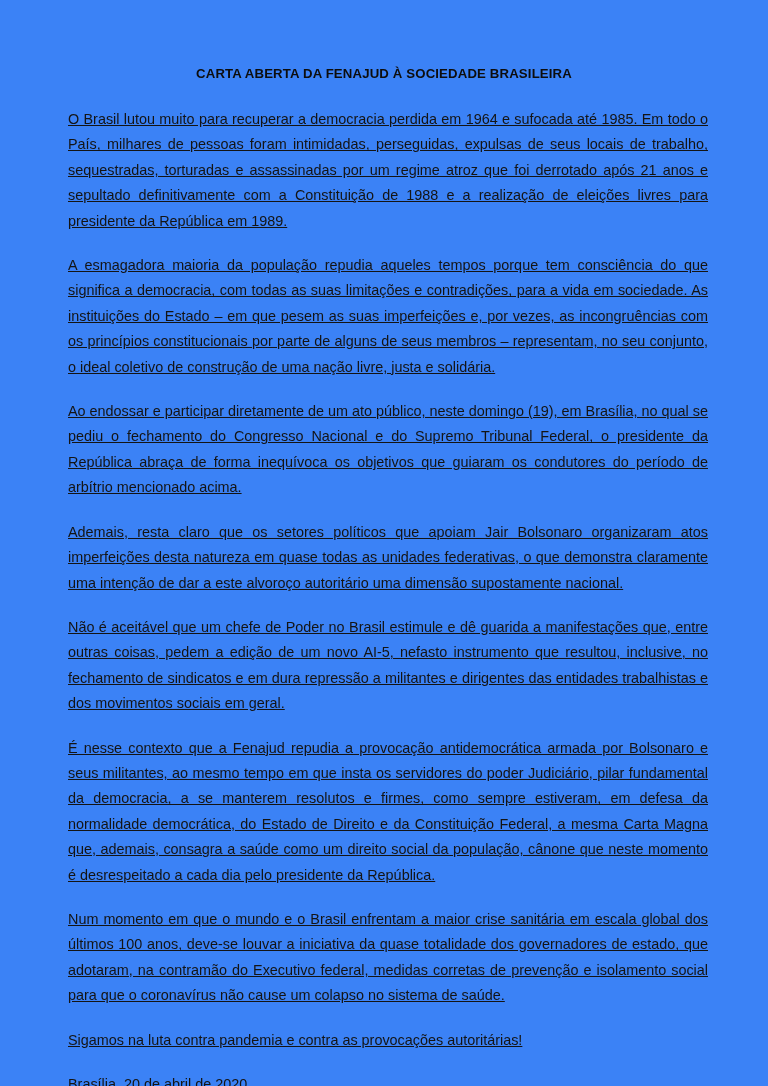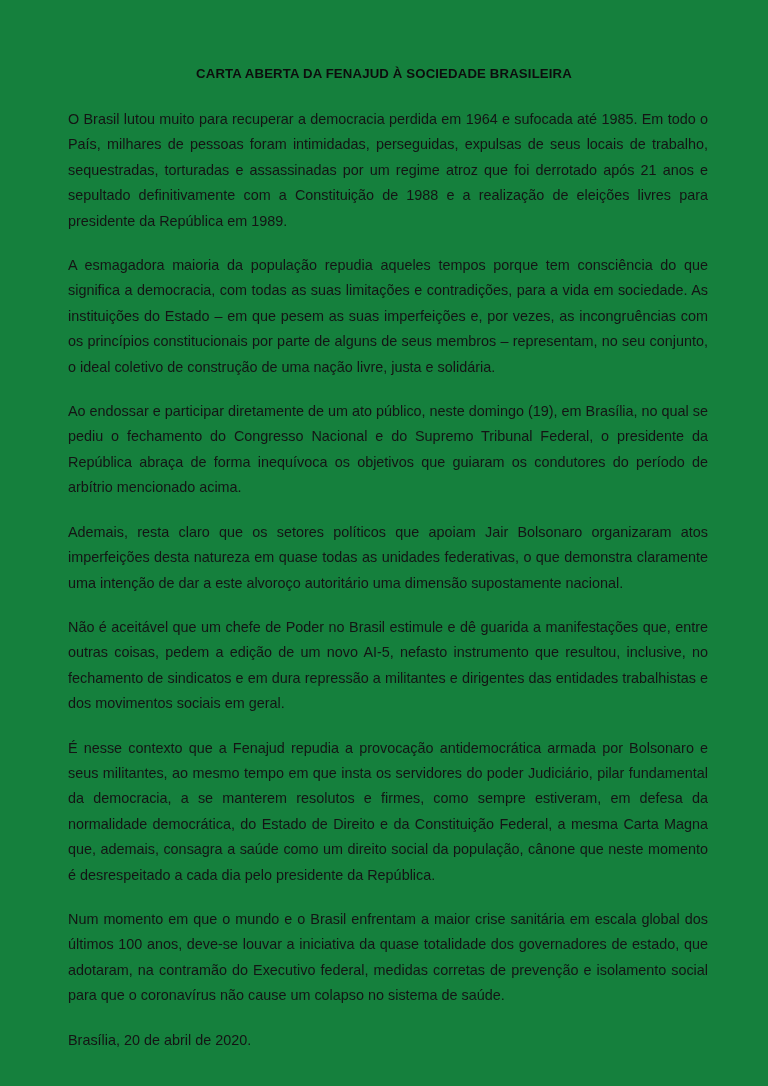--- a/index.html
+++ b/index.html
@@ -13,21 +13,21 @@
     font-family: "Liberation Sans", sans-serif;
     color: #1a1a1a;
     overflow: hidden;
   }
   .page {
     width: 768px;
     height: 1086px;
     box-sizing: border-box;
     padding: 0;
     position: relative;
-    background: #15803d;
+    background: #3b82f6;
   }
   .doc-title {
     text-align: center;
     font-weight: bold;
     font-size: 13.2px;
     letter-spacing: 0.15px;
     margin: 0;
     padding-top: 66px;
     color: #0d0d0d;
   }
@@ -36,35 +36,37 @@
     margin-top: 26px;
   }
   p.para {
     text-align: justify;
     font-size: 14.4px;
     line-height: 25.4px;
     margin: 0 0 19px 0;
     color: #141414;
     -webkit-hyphens: none;
     hyphens: none;
+    text-decoration: underline;
   }
   p.para:last-child { margin-bottom: 0; }
   p.short { text-align: left; }
 </style>
 </head>
 <body>
 
 <div class="page">
 
   <h1 class="doc-title">CARTA ABERTA DA FENAJUD À SOCIEDADE BRASILEIRA</h1>
 
   <div class="body-block">
     <p class="para">O Brasil lutou muito para recuperar a democracia perdida em 1964 e sufocada até 1985. Em todo o País, milhares de pessoas foram intimidadas, perseguidas, expulsas de seus locais de trabalho, sequestradas, torturadas e assassinadas por um regime atroz que foi derrotado após 21 anos e sepultado definitivamente com a Constituição de 1988 e a realização de eleições livres para presidente da República em 1989.</p>
     <p class="para">A esmagadora maioria da população repudia aqueles tempos porque tem consciência do que significa a democracia, com todas as suas limitações e contradições, para a vida em sociedade. As instituições do Estado – em que pesem as suas imperfeições e, por vezes, as incongruências com os princípios constitucionais por parte de alguns de seus membros – representam, no seu conjunto, o ideal coletivo de construção de uma nação livre, justa e solidária.</p>
     <p class="para">Ao endossar e participar diretamente de um ato público, neste domingo (19), em Brasília, no qual se pediu o fechamento do Congresso Nacional e do Supremo Tribunal Federal, o presidente da República abraça de forma inequívoca os objetivos que guiaram os condutores do período de arbítrio mencionado acima.</p>
     <p class="para">Ademais, resta claro que os setores políticos que apoiam Jair Bolsonaro organizaram atos imperfeições desta natureza em quase todas as unidades federativas, o que demonstra claramente uma intenção de dar a este alvoroço autoritário uma dimensão supostamente nacional.</p>
     <p class="para">Não é aceitável que um chefe de Poder no Brasil estimule e dê guarida a manifestações que, entre outras coisas, pedem a edição de um novo AI-5, nefasto instrumento que resultou, inclusive, no fechamento de sindicatos e em dura repressão a militantes e dirigentes das entidades trabalhistas e dos movimentos sociais em geral.</p>
     <p class="para">É nesse contexto que a Fenajud repudia a provocação antidemocrática armada por Bolsonaro e seus militantes, ao mesmo tempo em que insta os servidores do poder Judiciário, pilar fundamental da democracia, a se manterem resolutos e firmes, como sempre estiveram, em defesa da normalidade democrática, do Estado de Direito e da Constituição Federal, a mesma Carta Magna que, ademais, consagra a saúde como um direito social da população, cânone que neste momento é desrespeitado a cada dia pelo presidente da República.</p>
     <p class="para">Num momento em que o mundo e o Brasil enfrentam a maior crise sanitária em escala global dos últimos 100 anos, deve-se louvar a iniciativa da quase totalidade dos governadores de estado, que adotaram, na contramão do Executivo federal, medidas corretas de prevenção e isolamento social para que o coronavírus não cause um colapso no sistema de saúde.</p>
+    <p class="para short">Sigamos na luta contra pandemia e contra as provocações autoritárias!</p>
     <p class="para short">Brasília, 20 de abril de 2020.</p>
   </div>
 
 </div>
 
 </body></html>

